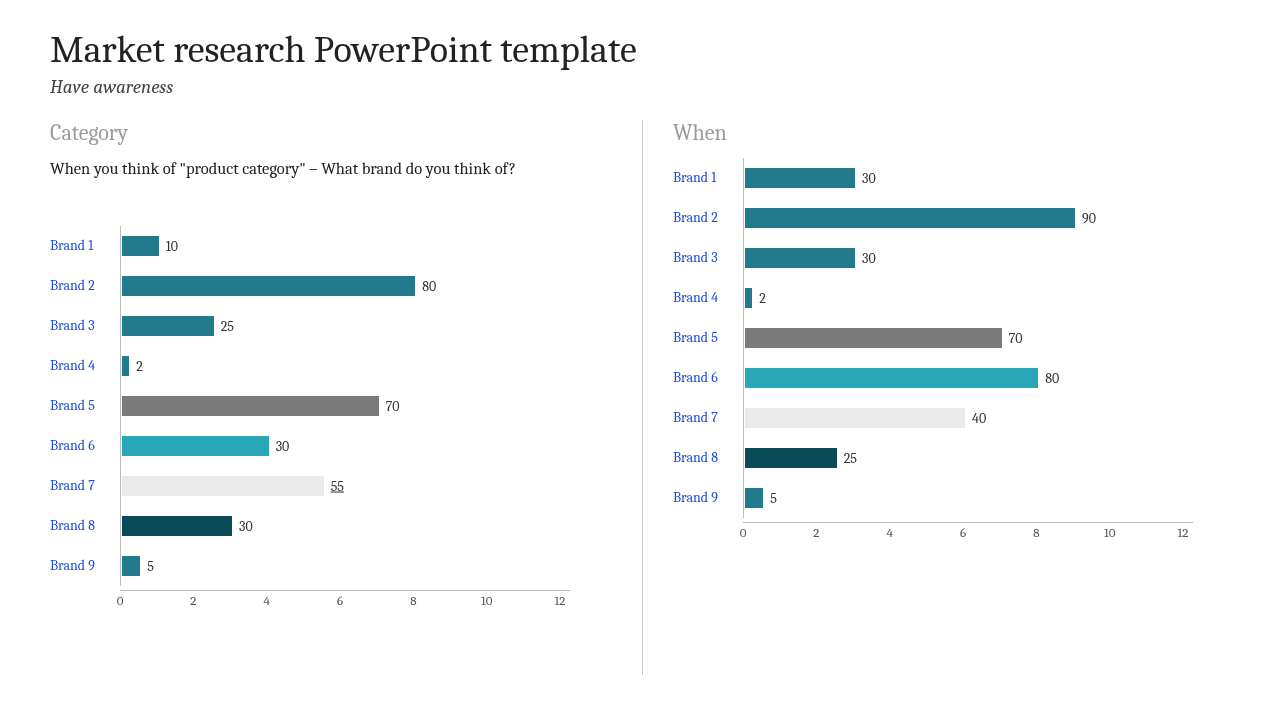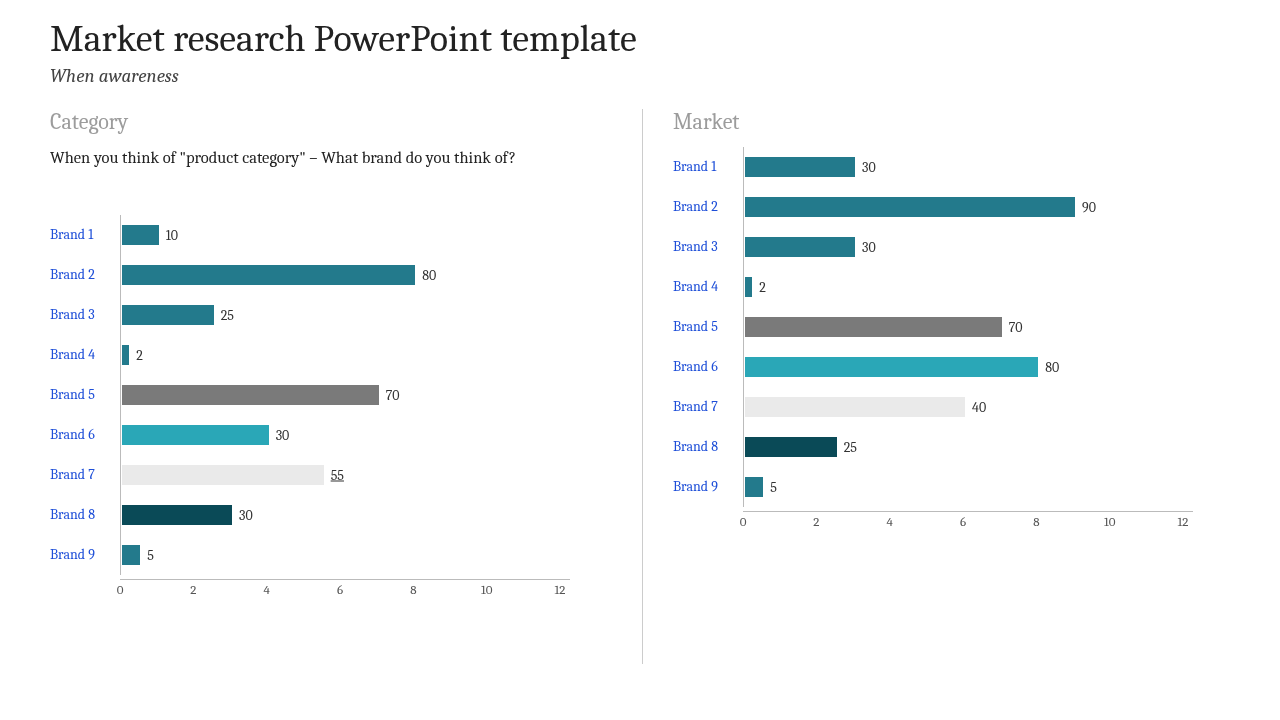--- a/index.html
+++ b/index.html
@@ -8,21 +8,21 @@
     width: 1280px;
     height: 720px;
     background: #fff;
     font-family: Cambria, Georgia, "Times New Roman", serif;
     color: #2b2b2b;
   }
   .slide {
     width: 100%;
     height: 100%;
     box-sizing: border-box;
-    padding: 19px 45px 30px 50px;
+    padding: 30px 45px 30px 50px;
   }
   .title {
     font-size: 38px;
     font-weight: 400;
     color: #222;
     margin: 0 0 4px 0;
     line-height: 1.1;
   }
   .subtitle {
     font-size: 19px;
@@ -113,21 +113,21 @@
     font-size: 13px;
     color: #555;
     transform: translateX(-50%);
   }
 </style>
 </head>
 <body>
 
 <div class="slide">
   <h1 class="title">Market research PowerPoint template</h1>
-  <div class="subtitle">When awareness</div>
+  <div class="subtitle">Have awareness</div>
 
   <div class="panels">
     <div class="panel left">
       <div class="panel-title">Category</div>
       <div class="panel-q">When you think of "product category" – What brand do you think of?</div>
       <div class="chart" id="chart-left">
           <div class="row">
             <div class="catlabel">Brand 1</div>
             <div class="plot">
               <div class="bar" style="width: 36.6667px; background: rgb(35, 122, 140);"></div>
@@ -201,21 +201,21 @@
               <div class="tick" style="left: 366.667px;">10</div>
               <div class="tick" style="left: 440px;">12</div>
             </div>
           </div>
         </div>
     </div>
 
     <div class="vr"></div>
 
     <div class="panel right">
-      <div class="panel-title">Market</div>
+      <div class="panel-title">When</div>
       <div class="chart" id="chart-right">
           <div class="row">
             <div class="catlabel">Brand 1</div>
             <div class="plot">
               <div class="bar" style="width: 110px; background: rgb(35, 122, 140);"></div>
               <div class="vlabel" style="left: 118px;">30</div>
             </div>
           </div>
           <div class="row">
             <div class="catlabel">Brand 2</div>

